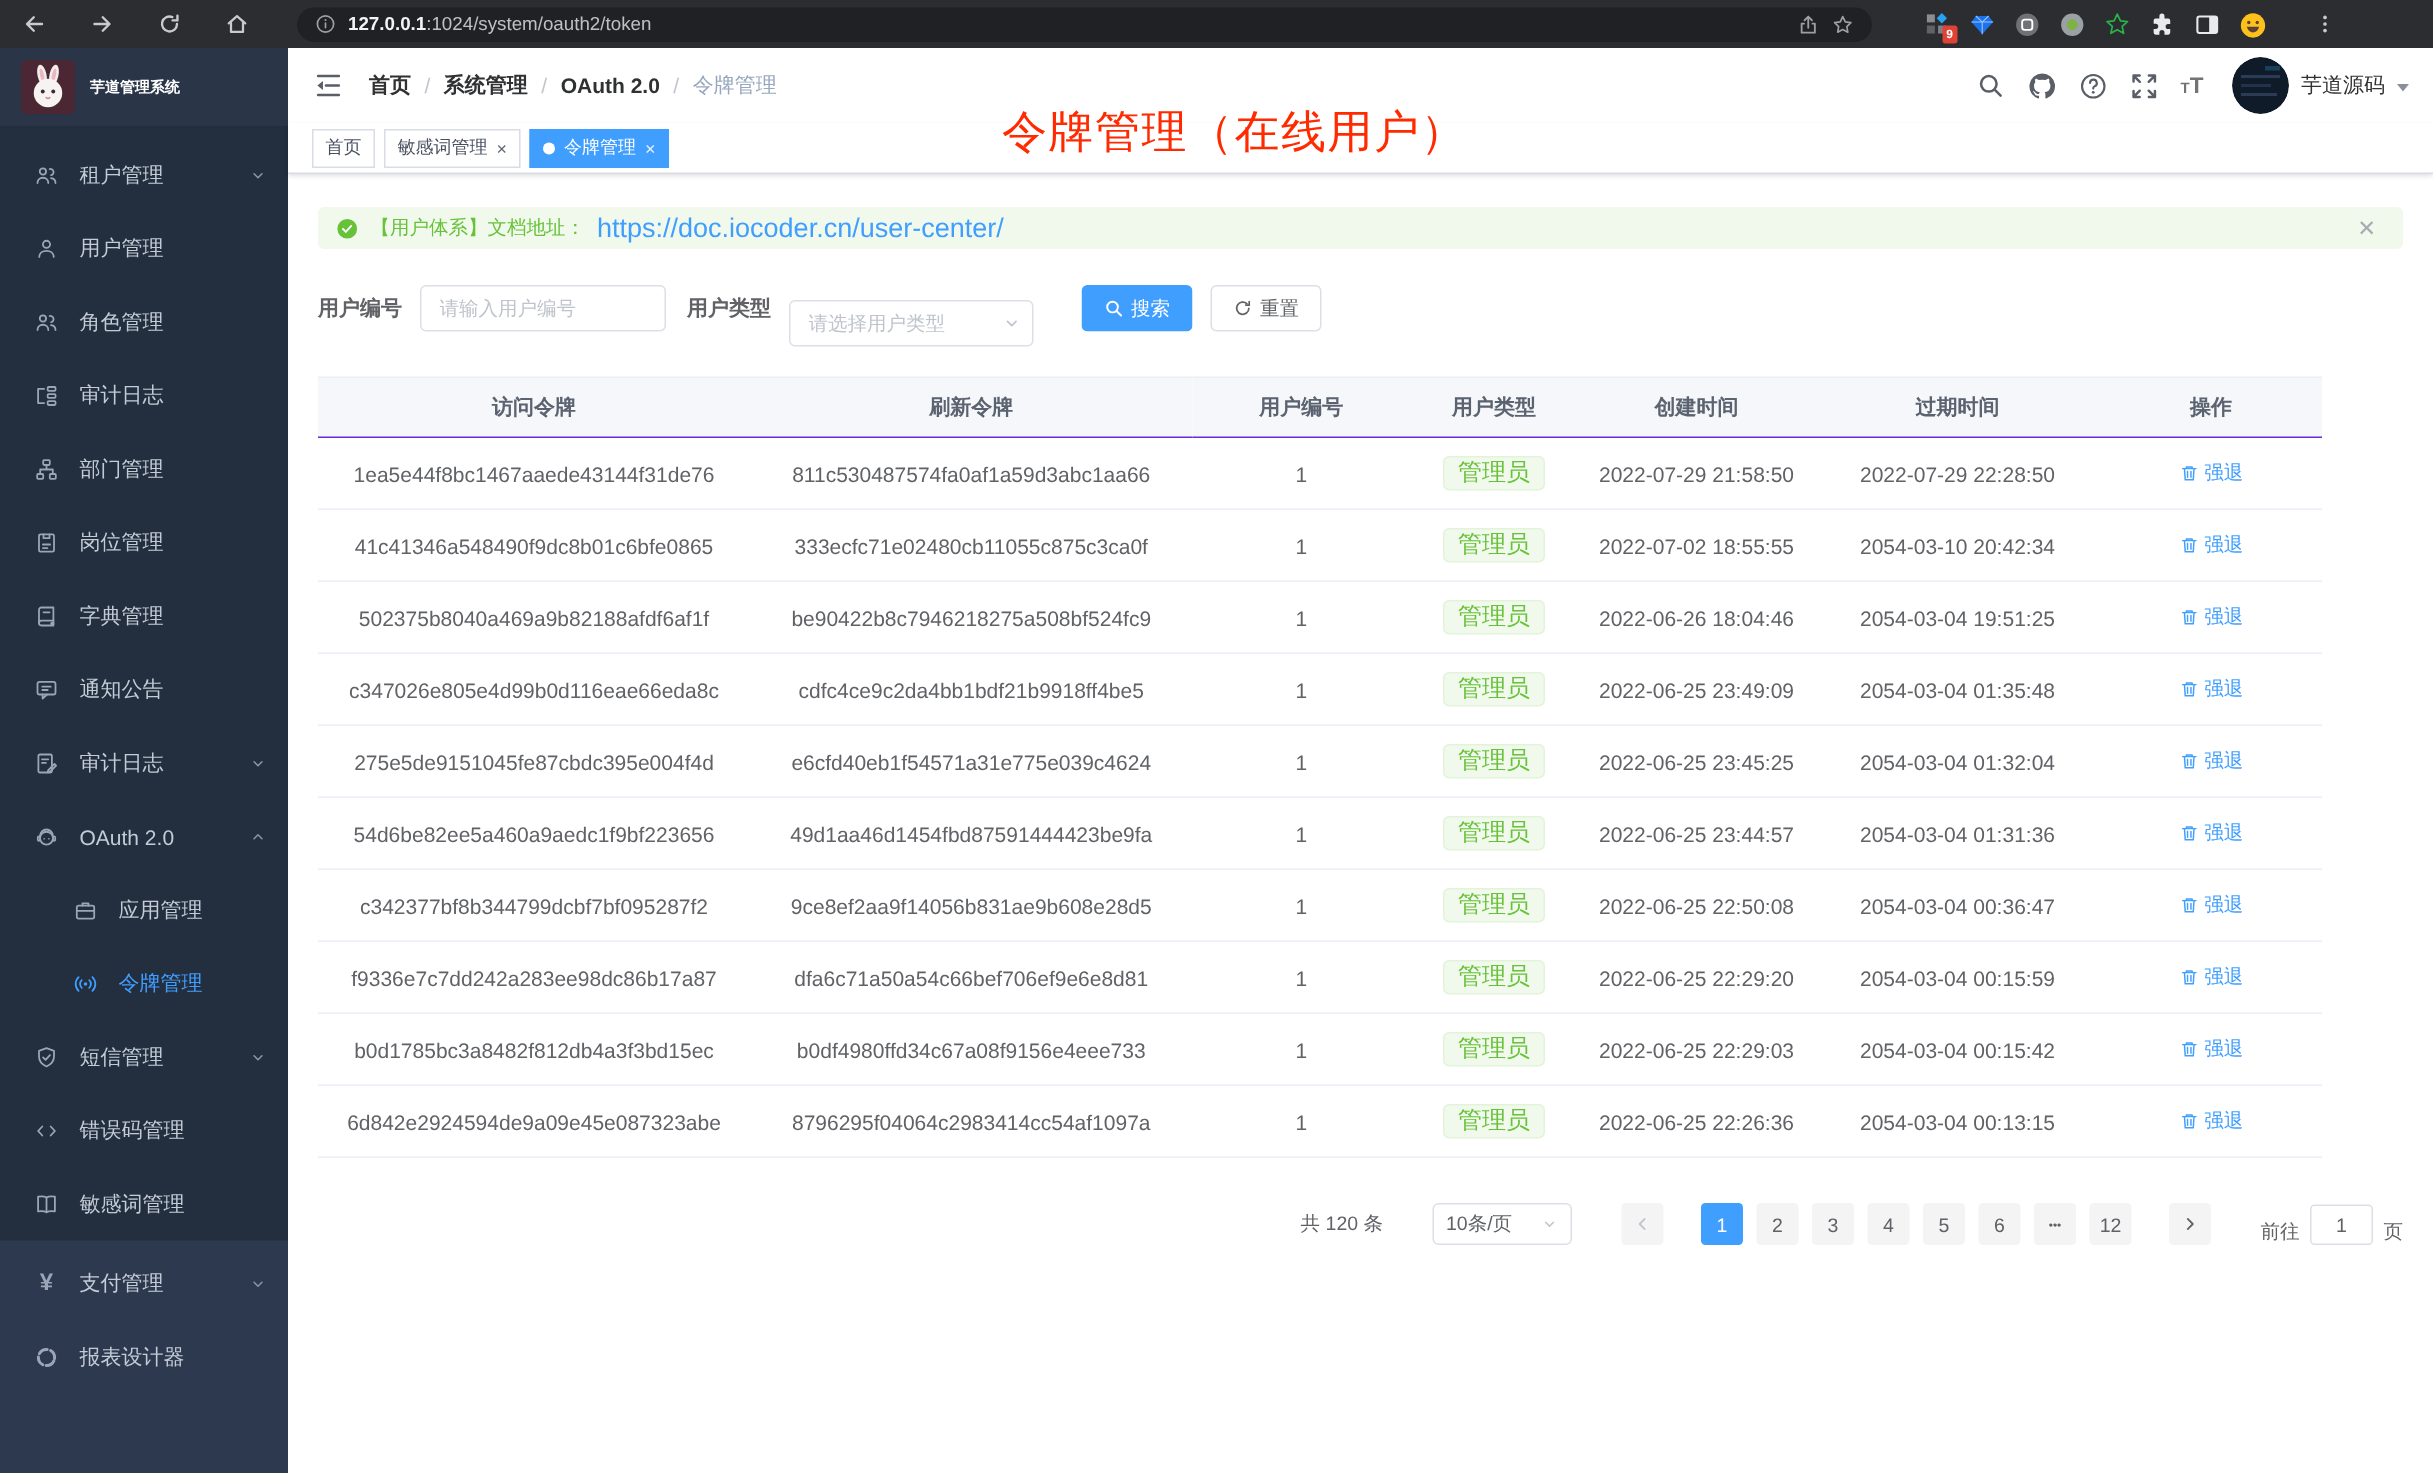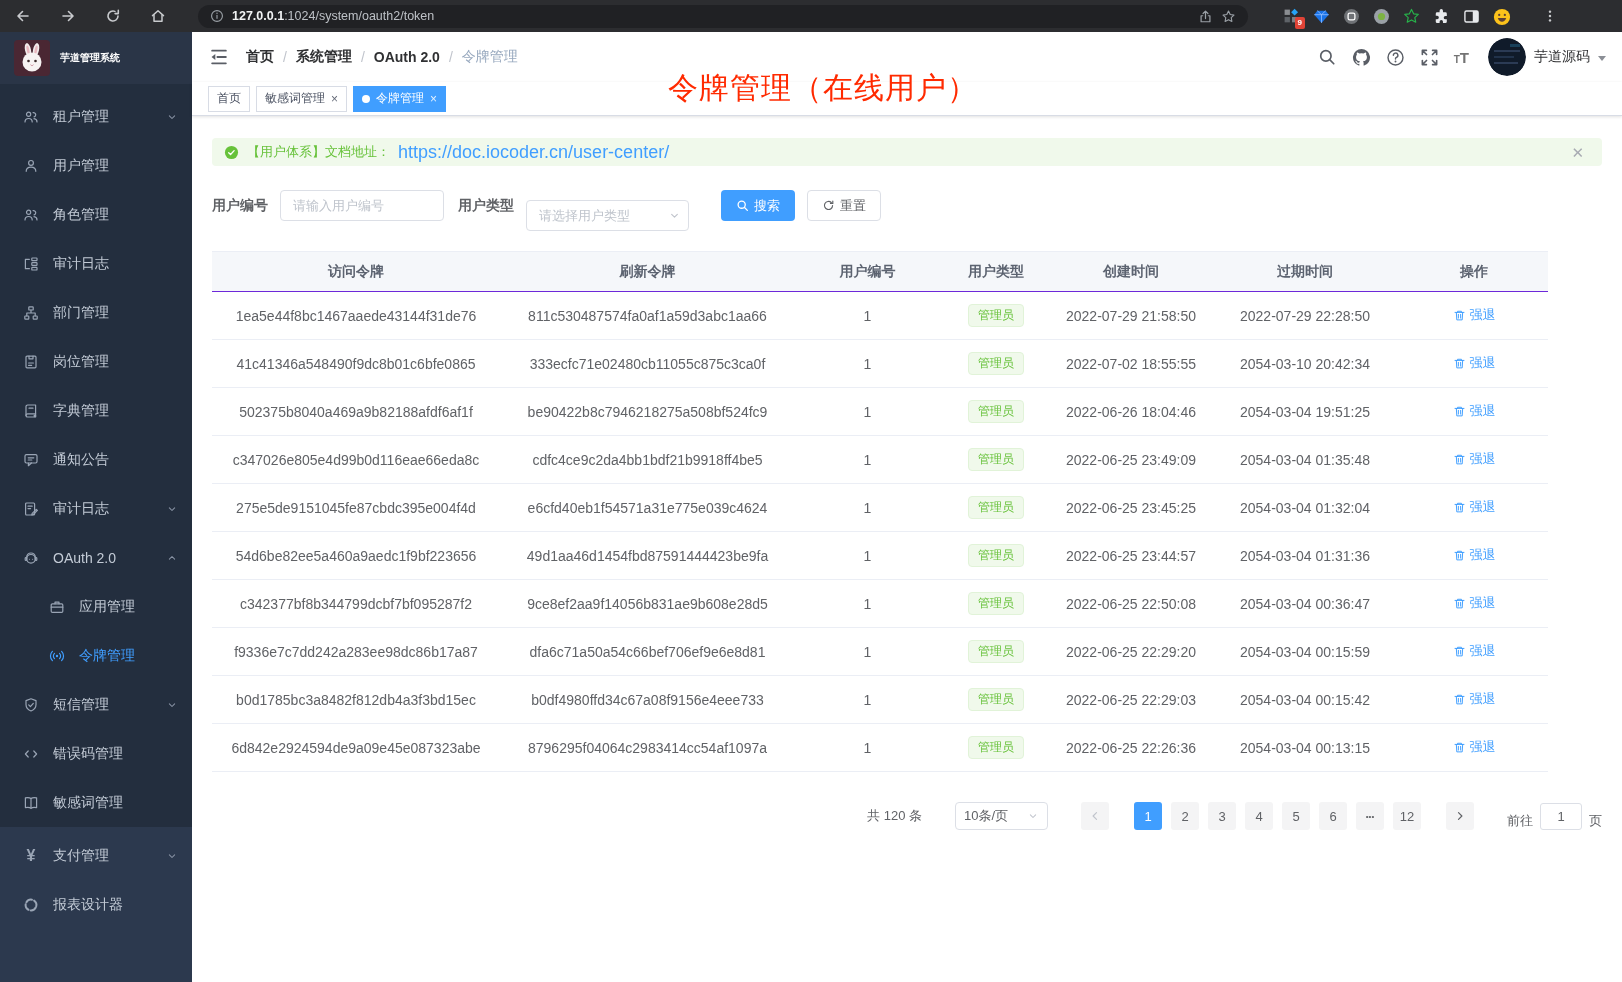--- a/index.html
+++ b/index.html
@@ -78,21 +78,21 @@
   .f-select .sel-arrow { position:absolute; right:8px; top:9px; color:#c0c4cc; pointer-events:none; }
   .gap14 { width:14px; flex:none; }
   .btn { height:31px; border-radius:4px; font-size:13px; display:inline-flex; align-items:center; gap:5px; padding:0 14px; cursor:pointer; border:1px solid transparent; font-family:inherit; }
   .btn-search { background:#409eff; color:#fff; margin-left:32px; }
   .btn-reset { background:#fff; color:#606266; border-color:#dcdfe6; margin-left:12px; }
 
   
   table.grid { margin-top:20px; width:1336px; border-collapse:collapse; table-layout:fixed; }
   table.grid th { height:40px; background:#f5f7fa; color:#5c6370; font-size:14px; font-weight:700; border-top:1px solid #ebeef5; border-bottom:1px solid #6d28d9; text-align:center; }
   table.grid td { height:48px; border-bottom:1px solid #ebeef5; color:#606266; font-size:14px; text-align:center; white-space:nowrap; overflow:hidden; }
-  .tag-admin { display:inline-block; height:23px; line-height:21px; padding:0 9px; border-radius:4px; background:#f0f9eb; border:1px solid #e1f3d8; color:#67c23a; font-size:12px; }
+  .tag-admin { display:inline-block; height:23px; line-height:21px; padding:0 9px; border-radius:4px; background:#f0f9eb; border:1px solid #e1f3d8; color:#67c23a; font-size:16px; }
   .link-logout { color:#409eff; font-size:13px; display:inline-flex; align-items:center; gap:4px; cursor:pointer; }
 
   
   .pagination { margin-top:30px; width:1390px; display:flex; justify-content:flex-end; align-items:center; gap:25px; font-size:13px; color:#606266; }
   .pg-total { margin-right:8px; white-space:nowrap; }
   .pg-size { width:93px; height:28px; border:1px solid #dcdfe6; border-radius:4px; display:flex; align-items:center; justify-content:space-between; padding:0 8px; color:#606266; cursor:pointer; margin-right:8px; }
   .pg-btn { min-width:28px; height:28px; padding:0 5px; border-radius:3px; background:#f4f4f5; color:#606266; display:inline-flex; align-items:center; justify-content:center; cursor:pointer; font-size:13px; }
   .pg-btn.active { background:#409eff; color:#fff; }
   .pg-btn.disabled { color:#c0c4cc; cursor:default; }
   .pg-goto { display:flex; align-items:flex-end; gap:7px; margin-left:8px; white-space:nowrap; }

